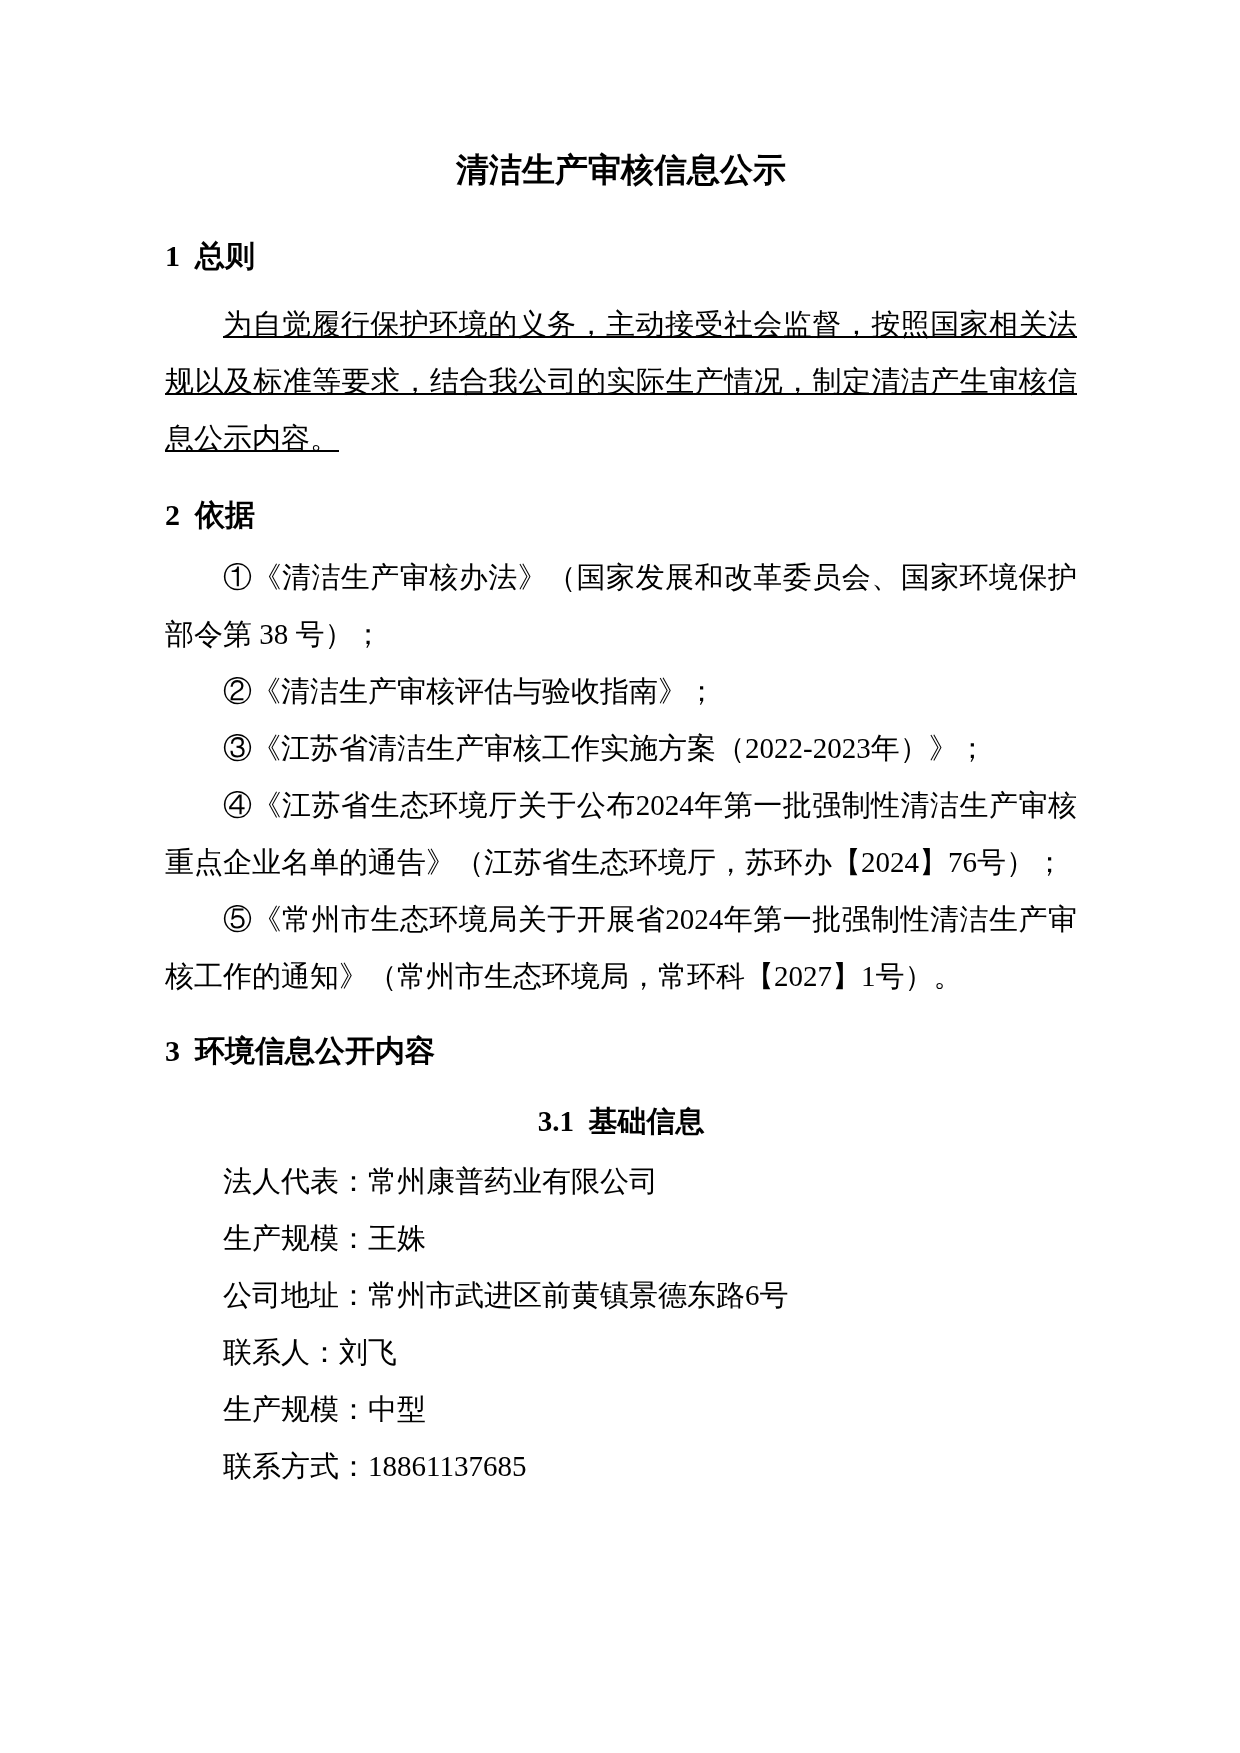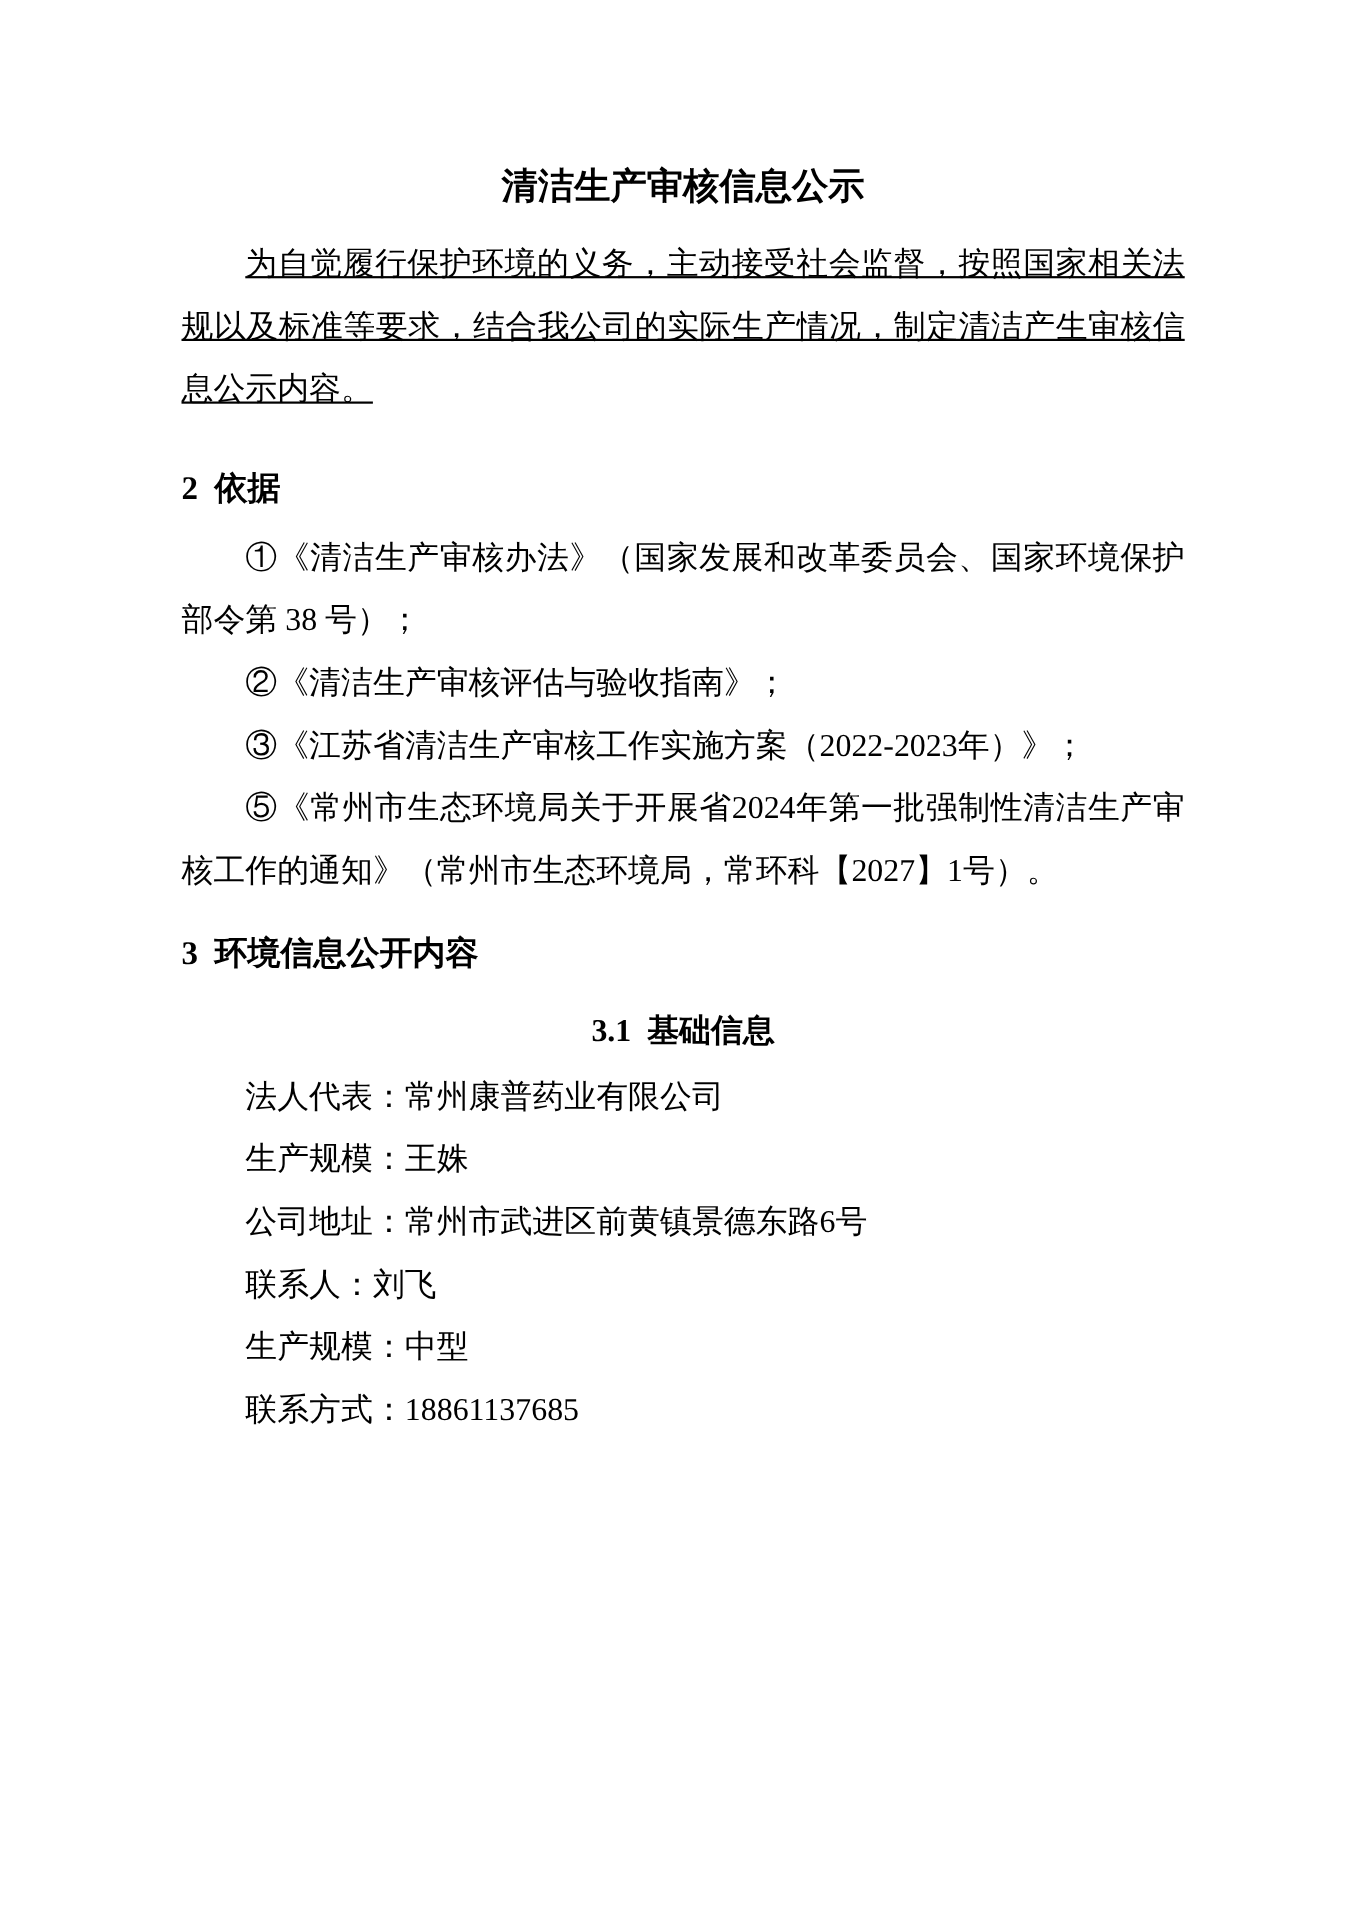--- a/index.html
+++ b/index.html
@@ -42,50 +42,52 @@
   }
   .body-p {
     font-size: 29px;
     line-height: 57px;
     text-align: justify;
     text-indent: 58px;
     margin: 0;
   }
   .m-h1   { margin-top: 40px; }
   .m-para { margin-top: 18px; text-decoration: underline; }
-  .m-h2   { margin-top: 40px; }
+  .m-h2   { margin-top: 26px; }
   .m-refs { margin-top: 12px; }
   .m-h3   { margin-top: 24px; }
   .m-h31  { margin-top: 26px; text-align: center; }
   .m-flds { margin-top: 10px; }
   .field-line {
     font-size: 29px;
     line-height: 57px;
     padding-left: 58px;
     margin: 0;
   }
   .field-label, .field-value { display: inline; }
 </style>
 </head>
 <body>
 
 <div class="page">
   <div class="content">
 
     <h1 class="doc-title">清洁生产审核信息公示</h1>
 
+    <h2 class="sec-heading m-h1">1  总则</h2>
 
     <p class="body-p m-para">为自觉履行保护环境的义务，主动接受社会监督，按照国家相关法规以及标准等要求，结合我公司的实际生产情况，制定清洁产生审核信息公示内容。</p>
 
     <h2 class="sec-heading m-h2">2  依据</h2>
 
     <div class="m-refs">
       <p class="body-p">①《清洁生产审核办法》（国家发展和改革委员会、国家环境保护部令第 38 号）；</p>
       <p class="body-p">②《清洁生产审核评估与验收指南》；</p>
       <p class="body-p">③《江苏省清洁生产审核工作实施方案（2022-2023年）》；</p>
+      <p class="body-p">④《江苏省生态环境厅关于公布2024年第一批强制性清洁生产审核重点企业名单的通告》（江苏省生态环境厅，苏环办【2024】76号）；</p>
       <p class="body-p">⑤《常州市生态环境局关于开展省2024年第一批强制性清洁生产审核工作的通知》（常州市生态环境局，常环科【2027】1号）。</p>
     </div>
 
     <h2 class="sec-heading m-h3">3  环境信息公开内容</h2>
 
     <h3 class="sub-heading m-h31">3.1  基础信息</h3>
 
     <div class="m-flds">
       <p class="field-line">
         <span class="field-label">法人代表：</span><span class="field-value">常州康普药业有限公司</span>

